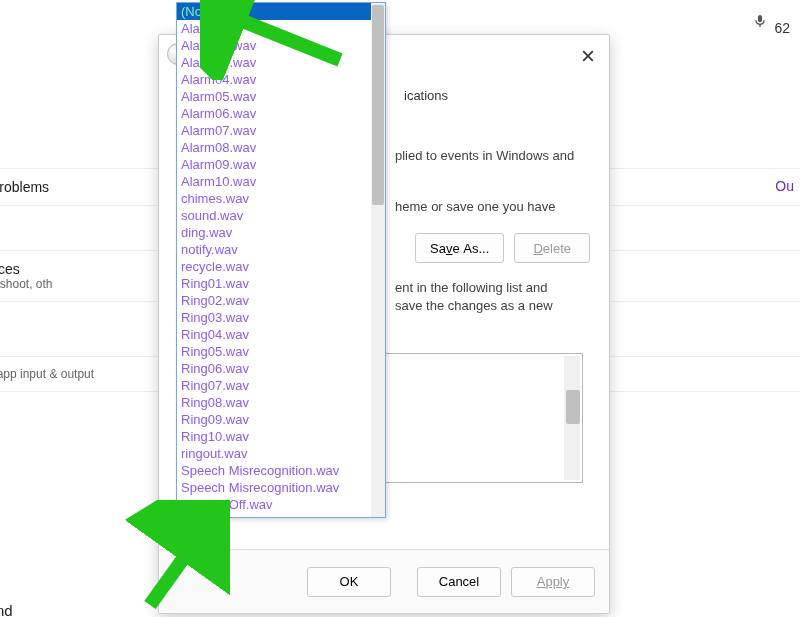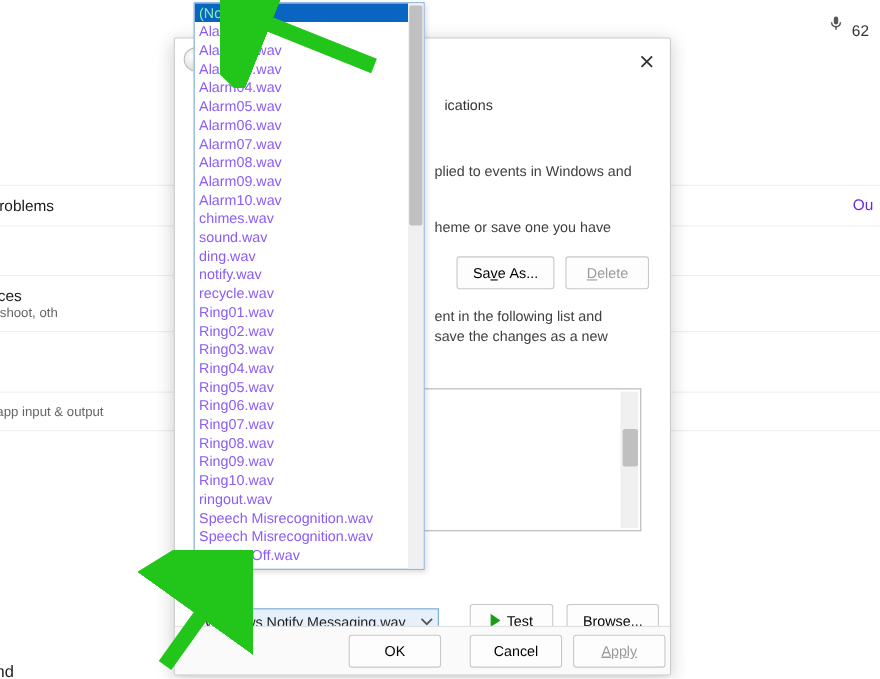--- a/index.html
+++ b/index.html
@@ -38,21 +38,21 @@
   .events-scroll { position: absolute; right: 2px; top: 2px; bottom: 2px; width: 16px; background: #f0f0f0; }
   .events-thumb { position: absolute; right: 2px; top: 36px; width: 14px; height: 34px; background: #c0c0c0; border-radius: 2px; }
 
   
   .combo { position: absolute; left: 20px; top: 518px; width: 220px; height: 24px; border: 1px solid #7aa7d6; background: #e6f0fb; display: flex; align-items: center; padding: 0 20px 0 6px; font-size: 13px; color: #222; }
   .combo .chev { position: absolute; right: 4px; top: 5px; width: 12px; height: 12px; }
   .test-browse { position: absolute; left: 268px; top: 514px; display: flex; gap: 12px; }
   .play-tri { display: inline-block; width: 0; height: 0; border-top: 6px solid transparent; border-bottom: 6px solid transparent; border-left: 9px solid #1a9e1a; margin-right: 6px; }
 
   
-  .dlg-footer { position: absolute; left: 0; right: 0; bottom: 0; height: 44px; border-top: 1px solid #e0e0e0; display: flex; align-items: center; justify-content: flex-end; gap: 10px; padding-right: 4px; background: #fafafa; }
+  .dlg-footer { position: absolute; left: 0; right: 0; bottom: 0; height: 64px; border-top: 1px solid #e0e0e0; display: flex; align-items: center; justify-content: flex-end; gap: 10px; padding-right: 14px; background: #fafafa; }
 
   
   .dropdown { position: absolute; left: 176px; top: 2px; width: 210px; height: 516px; background: #fff; border: 1px solid #7aa7d6; box-shadow: 2px 2px 5px rgba(0,0,0,0.15); z-index: 50; }
   .dropdown .list { position: absolute; left: 0; right: 14px; top: 0; bottom: 0; overflow: hidden; }
   .dropdown .item { height: 17px; line-height: 17px; padding: 0 4px; font-size: 13px; white-space: nowrap; color: #8b5cf6; cursor: pointer; }
   .dropdown .item.selected { background: #0a64c2; color: #86efac; }
   .dropdown .scroll { position: absolute; right: 0; top: 0; bottom: 0; width: 14px; background: #f0f0f0; }
   .dropdown .thumb { position: absolute; right: 1px; top: 2px; width: 12px; height: 200px; background: #c0c0c0; border-radius: 2px; }
 
   

